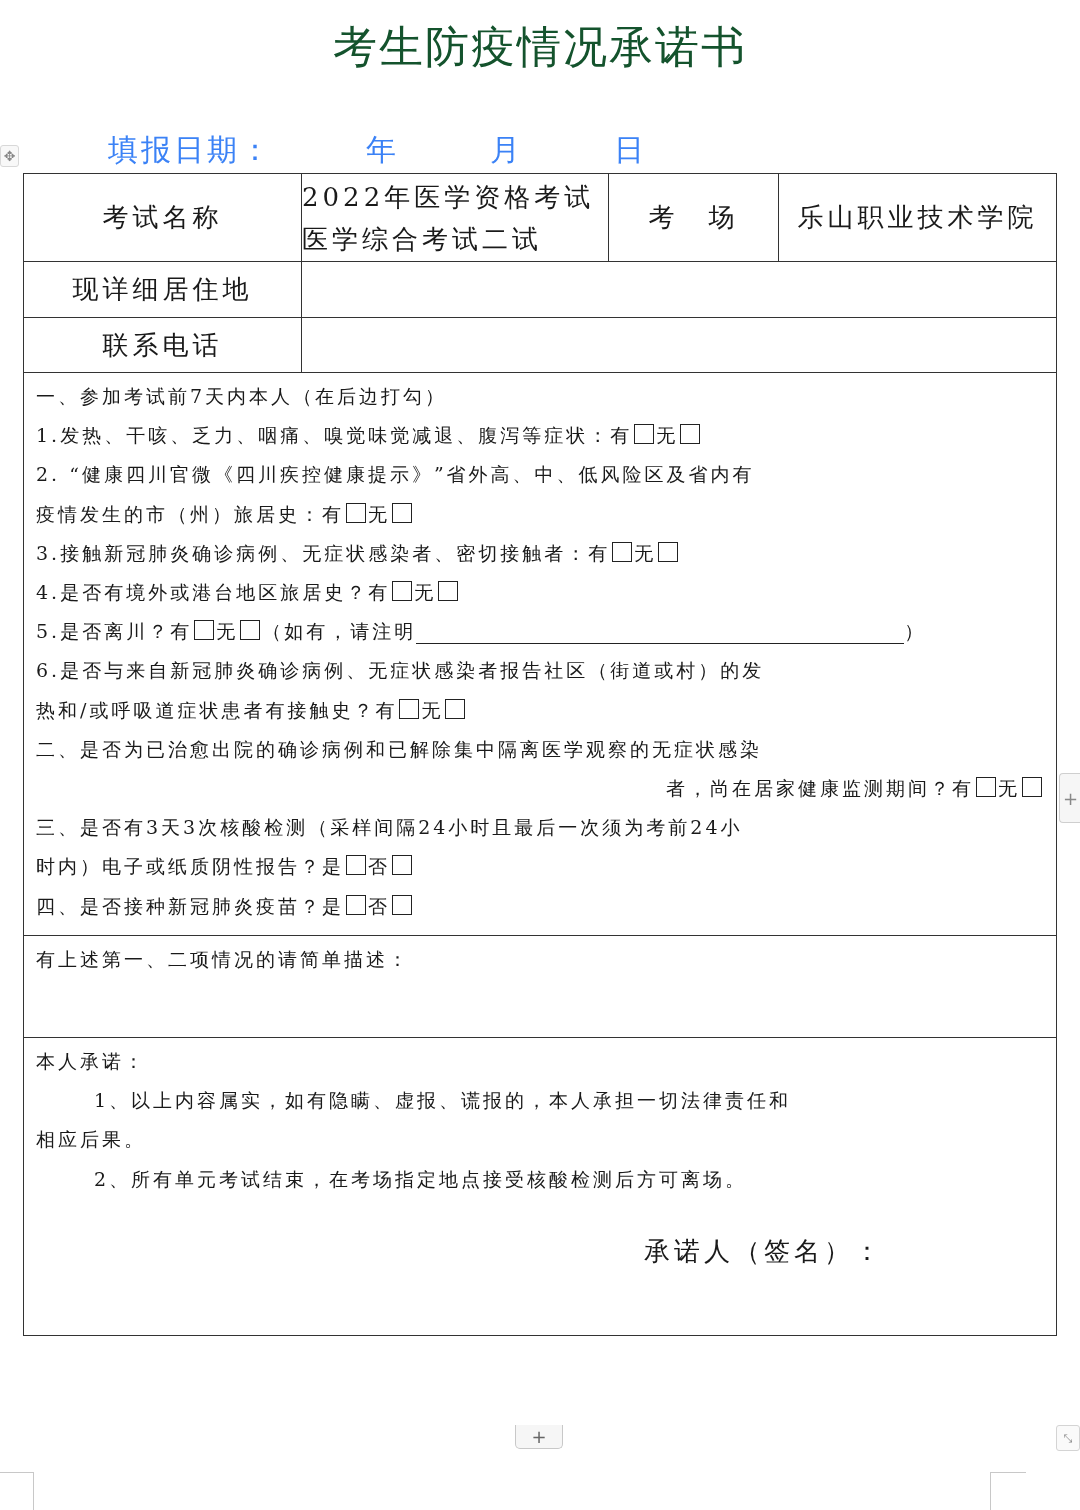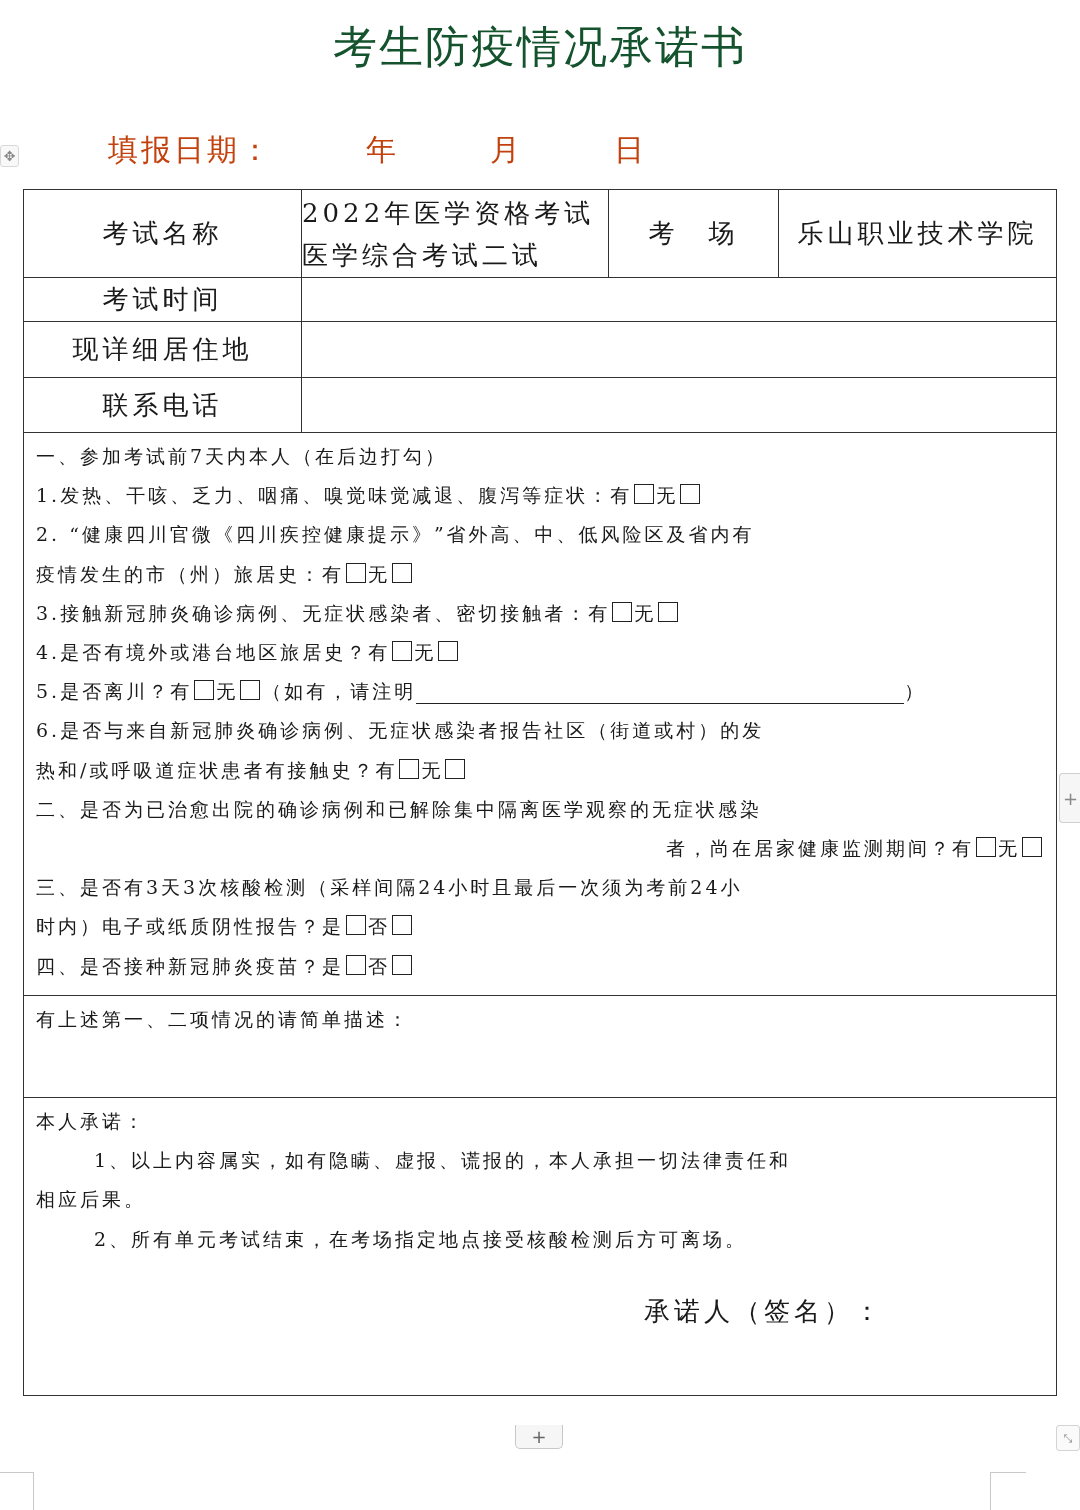--- a/index.html
+++ b/index.html
@@ -26,21 +26,21 @@
       font-family: "DejaVu Sans", "Liberation Sans", sans-serif;
       font-weight: normal;
       color: #14532d;
     }
     .fill-date {
       position: absolute;
       top: 130px;
       left: 108px;
       font-size: 30px;
       font-family: Liberation Serif, serif;
-      color: #c2410c;
+      color: #3b82f6;
       letter-spacing: 3px;
     }
     .fill-date .ymd {
       position: absolute;
       top: 0;
       white-space: nowrap;
     }
     .table-move-handle {
       position: absolute;
       top: 145px;
@@ -52,21 +52,21 @@
       background: #f8f8f8;
       display: flex;
       align-items: center;
       justify-content: center;
       color: #888;
       font-size: 14px;
       box-sizing: border-box;
     }
     .form-table {
       position: absolute;
-      top: 189px;
+      top: 173px;
       left: 23px;
       width: 1033px;
       border-collapse: collapse;
       table-layout: fixed;
     }
     .form-table td {
       border: 1.5px solid #333;
       padding: 0;
       font-size: 26px;
       vertical-align: middle;
@@ -219,24 +219,20 @@
   <tbody>
       <tr style="height:88px">
     <td class="label-cell">考试名称</td>
     <td class="value-cell">
       <div>2022年医学资格考试</div>
       <div>医学综合考试二试</div>
     </td>
     <td class="label-cell">考　场</td>
     <td class="label-cell">乐山职业技术学院</td>
   </tr>
-  <tr style="height:44px">
-    <td class="label-cell">考试时间</td>
-    <td colspan="3"></td>
-  </tr>
   <tr style="height:56px">
     <td class="label-cell">现详细居住地</td>
     <td colspan="3"></td>
   </tr>
   <tr style="height:55px">
     <td class="label-cell">联系电话</td>
     <td colspan="3"></td>
   </tr>
 
   <tr style="height:563px">

